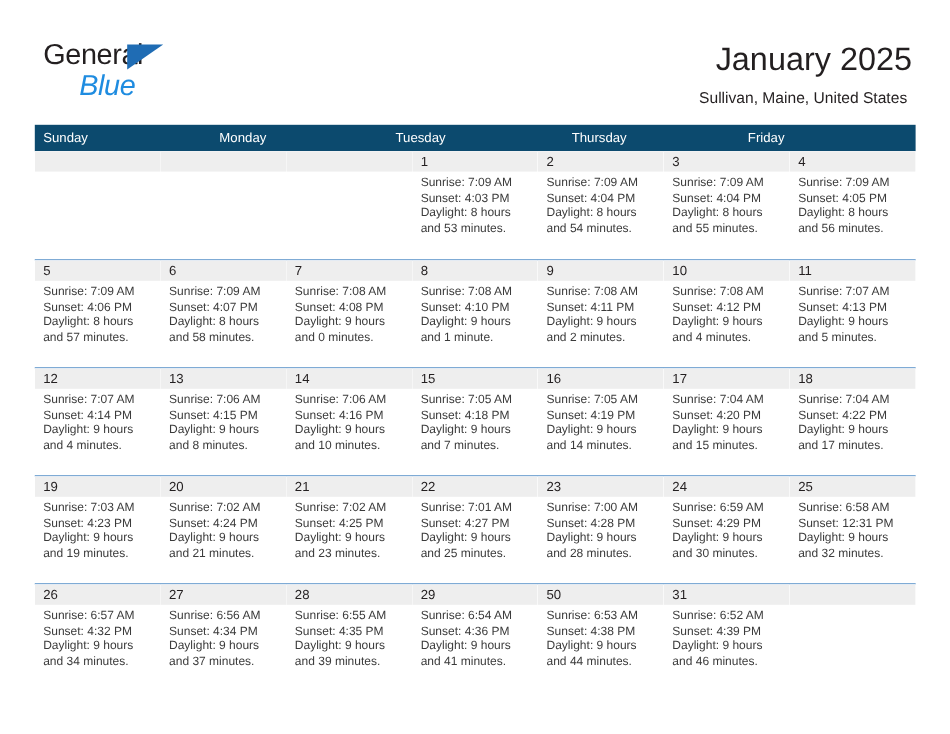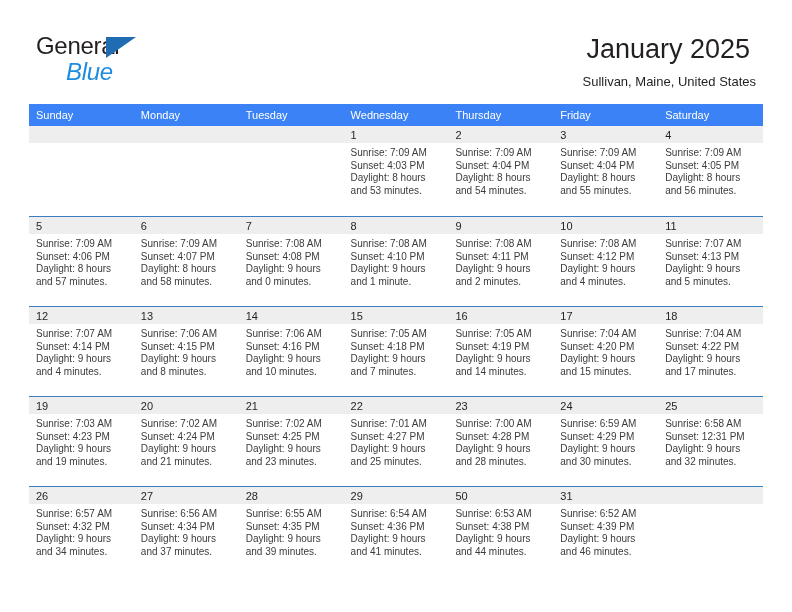--- a/index.html
+++ b/index.html
@@ -59,21 +59,21 @@
     left: 30px;
     top: 26px;
     font-size: 24px;
     letter-spacing: -0.3px;
     color: #1f8ce0;
     font-family: "Liberation Sans", sans-serif;
     font-style: italic;
   }
   .title {
     position: absolute;
-    right: 42px;
+    right: 32px;
     top: 34px;
     font-size: 27px;
     color: #231f20;
     text-align: center;
     white-space: nowrap;
   }
   .subtitle {
     position: absolute;
     right: 36px;
     top: 74px;
@@ -87,21 +87,21 @@
   .calendar {
     position: absolute;
     left: 29px;
     top: 104px;
     width: 734px;
   }
   .weekday-row {
     display: flex;
     width: 734px;
     height: 22px;
-    background: #3b82f6;
+    background: #0c4a6e;
   }
   .weekday {
     flex: 1 1 0;
     font-size: 11px;
     color: #ffffff;
     padding: 5px 0 0 7px;
     box-sizing: border-box;
     white-space: nowrap;
     overflow: hidden;
   }
@@ -158,24 +158,22 @@
     </div>
     <div class="title">January 2025</div>
     <div class="subtitle">Sullivan, Maine, United States</div>
   </div>
 
   <div class="calendar">
     <div class="weekday-row">
       <div class="weekday">Sunday</div>
       <div class="weekday">Monday</div>
       <div class="weekday">Tuesday</div>
-      <div class="weekday">Wednesday</div>
       <div class="weekday">Thursday</div>
       <div class="weekday">Friday</div>
-      <div class="weekday">Saturday</div>
     </div>
 
     <div class="week first">
       <div class="day empty">
         <div class="day-num"></div>
         <div class="day-info">
           <div></div>
           <div></div>
           <div></div>
           <div></div>

